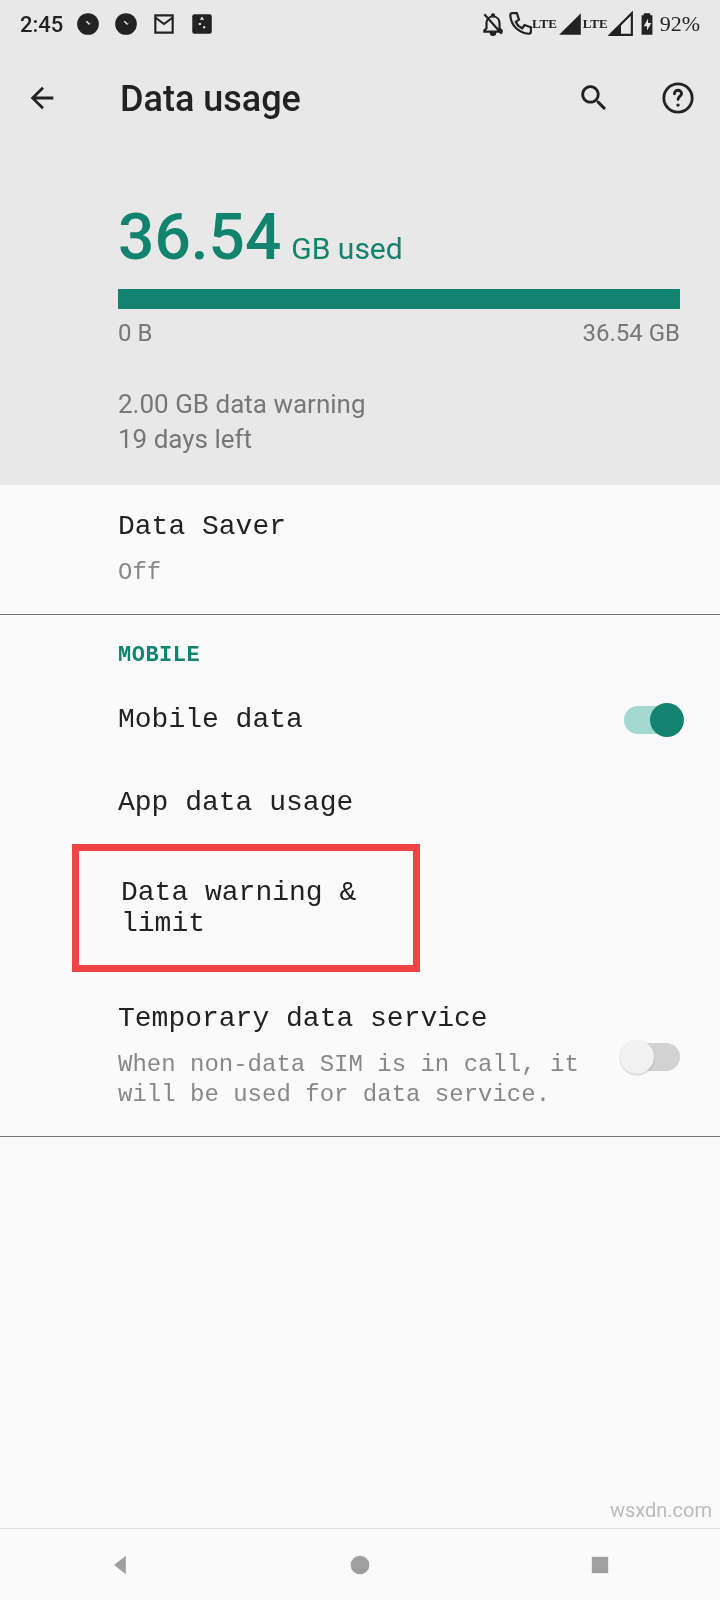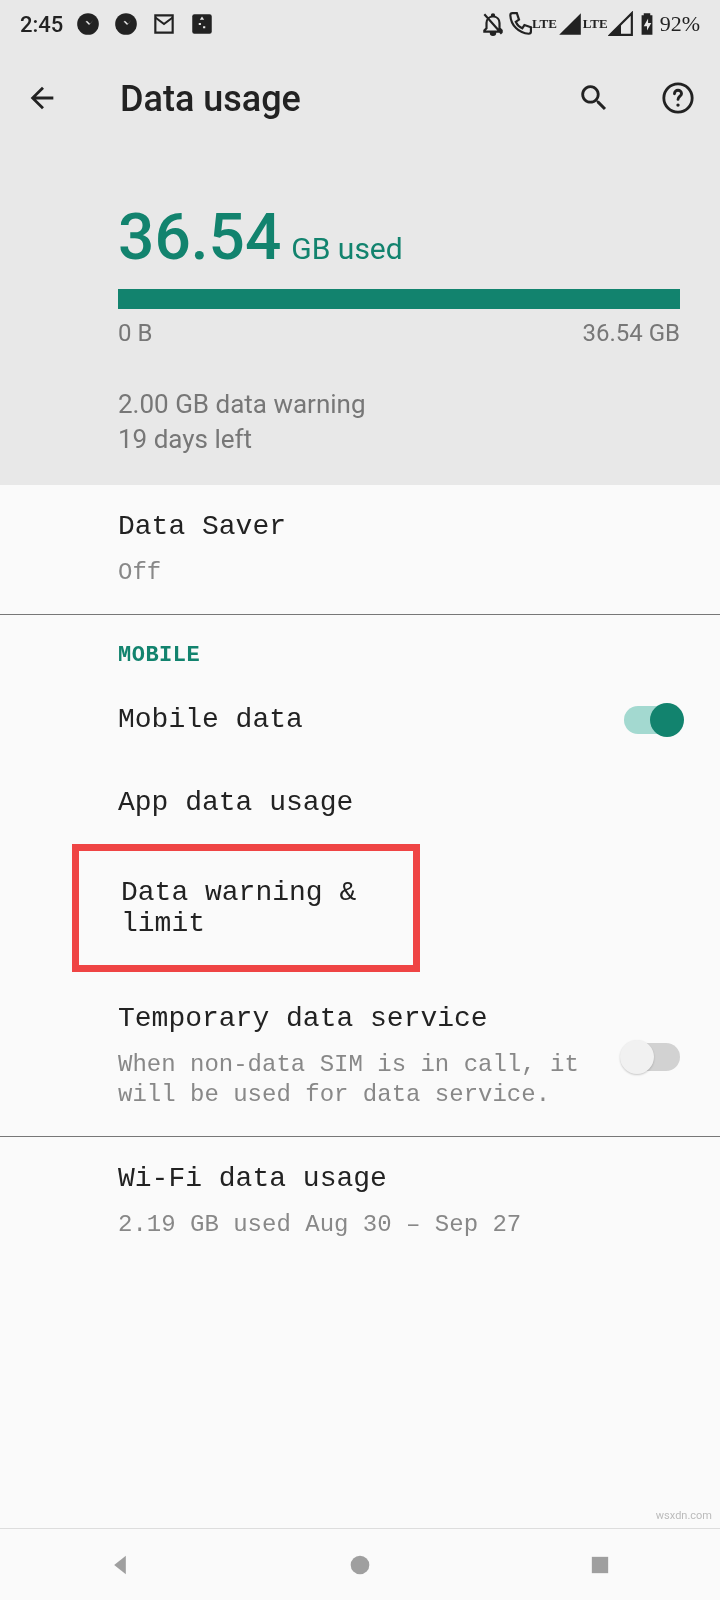--- a/index.html
+++ b/index.html
@@ -34,21 +34,21 @@
   .toggle { width: 56px; height: 28px; border-radius: 14px; position: relative; flex-shrink: 0; margin-left: 20px; }
   .toggle.on { background: #a3d9d0; }
   .toggle.on::after { content: ""; position: absolute; width: 34px; height: 34px; border-radius: 50%; background: #12836e; right: -4px; top: -3px; }
   .toggle.off { background: #d2d2d2; }
   .toggle.off::after { content: ""; position: absolute; width: 34px; height: 34px; border-radius: 50%; background: #f1f1f1; left: -4px; top: -3px; box-shadow: 0 1px 2px rgba(0,0,0,0.2); }
   .highlight { border: 7px solid #ef4444; margin: 0 300px 5px 72px; }
   .highlight .item { padding-left: 42px; }
   .navbar { position: absolute; bottom: 0; left: 0; right: 0; height: 72px; background: #fafafa; display: flex; align-items: center; justify-content: space-around; border-top: 1px solid #ddd; }
   .nav-btn { width: 40px; height: 40px; display: flex; align-items: center; justify-content: center; }
   .nav-btn svg { width: 28px; height: 28px; fill: #9f9f9f; }
-  .watermark { position: absolute; bottom: 78px; right: 8px; font-size: 11px; color: #bbb; }
+  .watermark { position: absolute; bottom: 78px; right: 8px; font-size: 20px; color: #bbb; }
 </style>
 </head>
 <body>
 
 <div class="statusbar">
   <div class="sb-left">
     <span class="sb-txt">2:45</span>
     <span class="sb-ico">
         <svg viewBox="0 0 24 24">
           <circle cx="12" cy="12" r="10"></circle>
@@ -185,26 +185,20 @@
     <div class="item-body">
       <div class="item-title">Temporary data service</div>
       <div class="item-sub">When non-data SIM is in call, it will be used for data service.</div>
     </div>
     <div class="toggle off"></div>
   </div>
 
   <div class="divider"></div>
 
 
-  <div class="item">
-    <div class="item-body">
-      <div class="item-title">Wi-Fi data usage</div>
-      <div class="item-sub">2.19 GB used Aug 30 – Sep 27</div>
-    </div>
-  </div>
 
 </div>
 
 <div class="watermark">wsxdn.com</div>
 
 <div class="navbar">
   <div class="nav-btn">
       <svg viewBox="0 0 24 24">
         <path d="M17 4v16L7 12z"></path>
       </svg>

